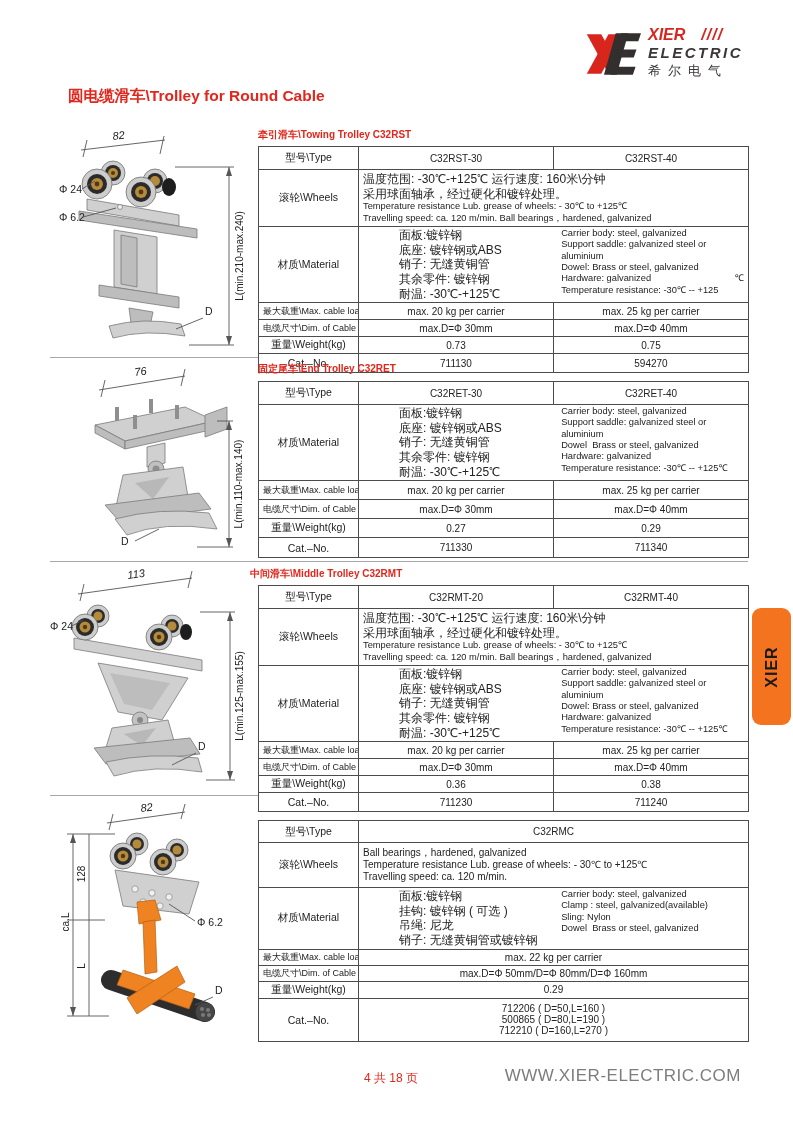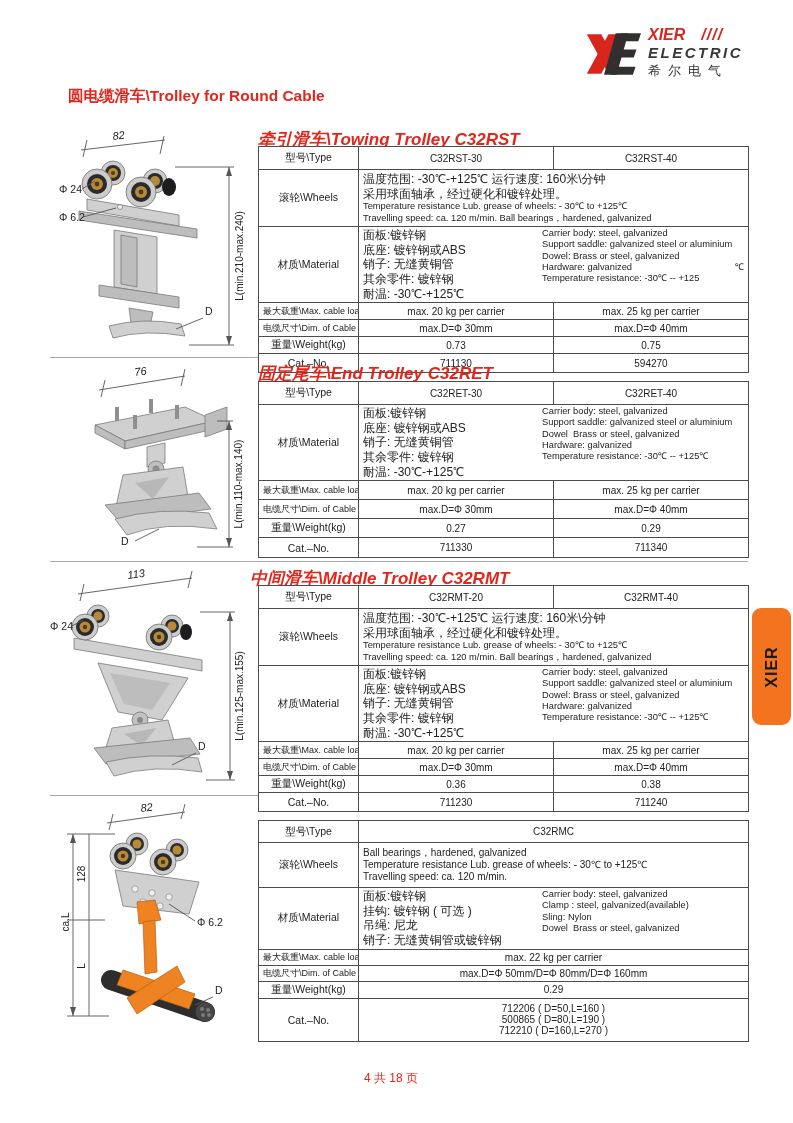--- a/index.html
+++ b/index.html
@@ -13,34 +13,34 @@
         font-family:"Liberation Sans",sans-serif;color:var(--ink);}
   
   .logo{position:absolute;top:26px;right:50px;display:flex;gap:7px;align-items:flex-start;}
   .logo-text{display:flex;flex-direction:column;line-height:1.15;}
   .l1{color:#d8261d;font-weight:bold;font-style:italic;font-size:16px;display:flex;gap:16px;}
   .l1 .slashes{letter-spacing:1px;}
   .l2{color:#3b3736;font-weight:bold;font-style:italic;font-size:15px;letter-spacing:2.5px;}
   .l3{color:#3b3736;font-size:13px;letter-spacing:7px;margin-top:2px;}
   
   .page-title{position:absolute;left:68px;top:86px;font-size:15.5px;font-weight:bold;color:var(--red);}
-  .sec-title{position:absolute;font-size:17px;font-weight:bold;color:var(--red);white-space:nowrap;font-style:italic;}
+  .sec-title{position:absolute;font-size:10px;font-weight:bold;color:var(--red);white-space:nowrap;}
   
   .sep{position:absolute;left:50px;width:698px;height:1px;background:#a8a8a8;}
   
   table.tbl{position:absolute;border-collapse:collapse;table-layout:fixed;background:#fff;}
   table.tbl td{border:1px solid var(--border);padding:1px 4px;vertical-align:middle;overflow:hidden;}
   td.lbl{text-align:center;font-size:10.5px;white-space:nowrap;}
   td.lbl-sm{text-align:center;font-size:9px;white-space:nowrap;}
   td.val{text-align:center;font-size:10px;border-radius:6px;}
   td.txt{padding:2px 6px;}
   .cn{font-size:12px;line-height:1.22;white-space:pre-wrap;}
   .en{font-size:9.3px;line-height:1.22;white-space:pre-wrap;}
   .mat{display:flex;}
-  .mat-cn{width:47%;}
+  .mat-cn{width:47%;margin-left:36px;}
   .mat-en{width:53%;}
   .note-line{display:flex;justify-content:space-between;}
   
   svg.drw{position:absolute;}
   .dim{font-size:10.5px;fill:#222;}
   .dimi{font-size:11px;font-style:italic;fill:#222;}
   .dimv{font-size:10px;fill:#222;text-anchor:middle;}
   .steel{fill:#d0d0d0;stroke:#7a7a7a;stroke-width:0.8;}
   .steel2{fill:#bdbdbd;stroke:#7a7a7a;stroke-width:0.8;}
   .dimln{stroke:#555;stroke-width:0.9;fill:none;}
@@ -526,14 +526,15 @@
       </td>
     </tr>
   </tbody>
     </table>
 
   <div class="side-tab">
     <span>XIER</span>
   </div>
 
   <div class="page-num">4 共 18 页</div>
+  <div class="website">WWW.XIER-ELECTRIC.COM</div>
 
 </div>
 
 </body></html>

